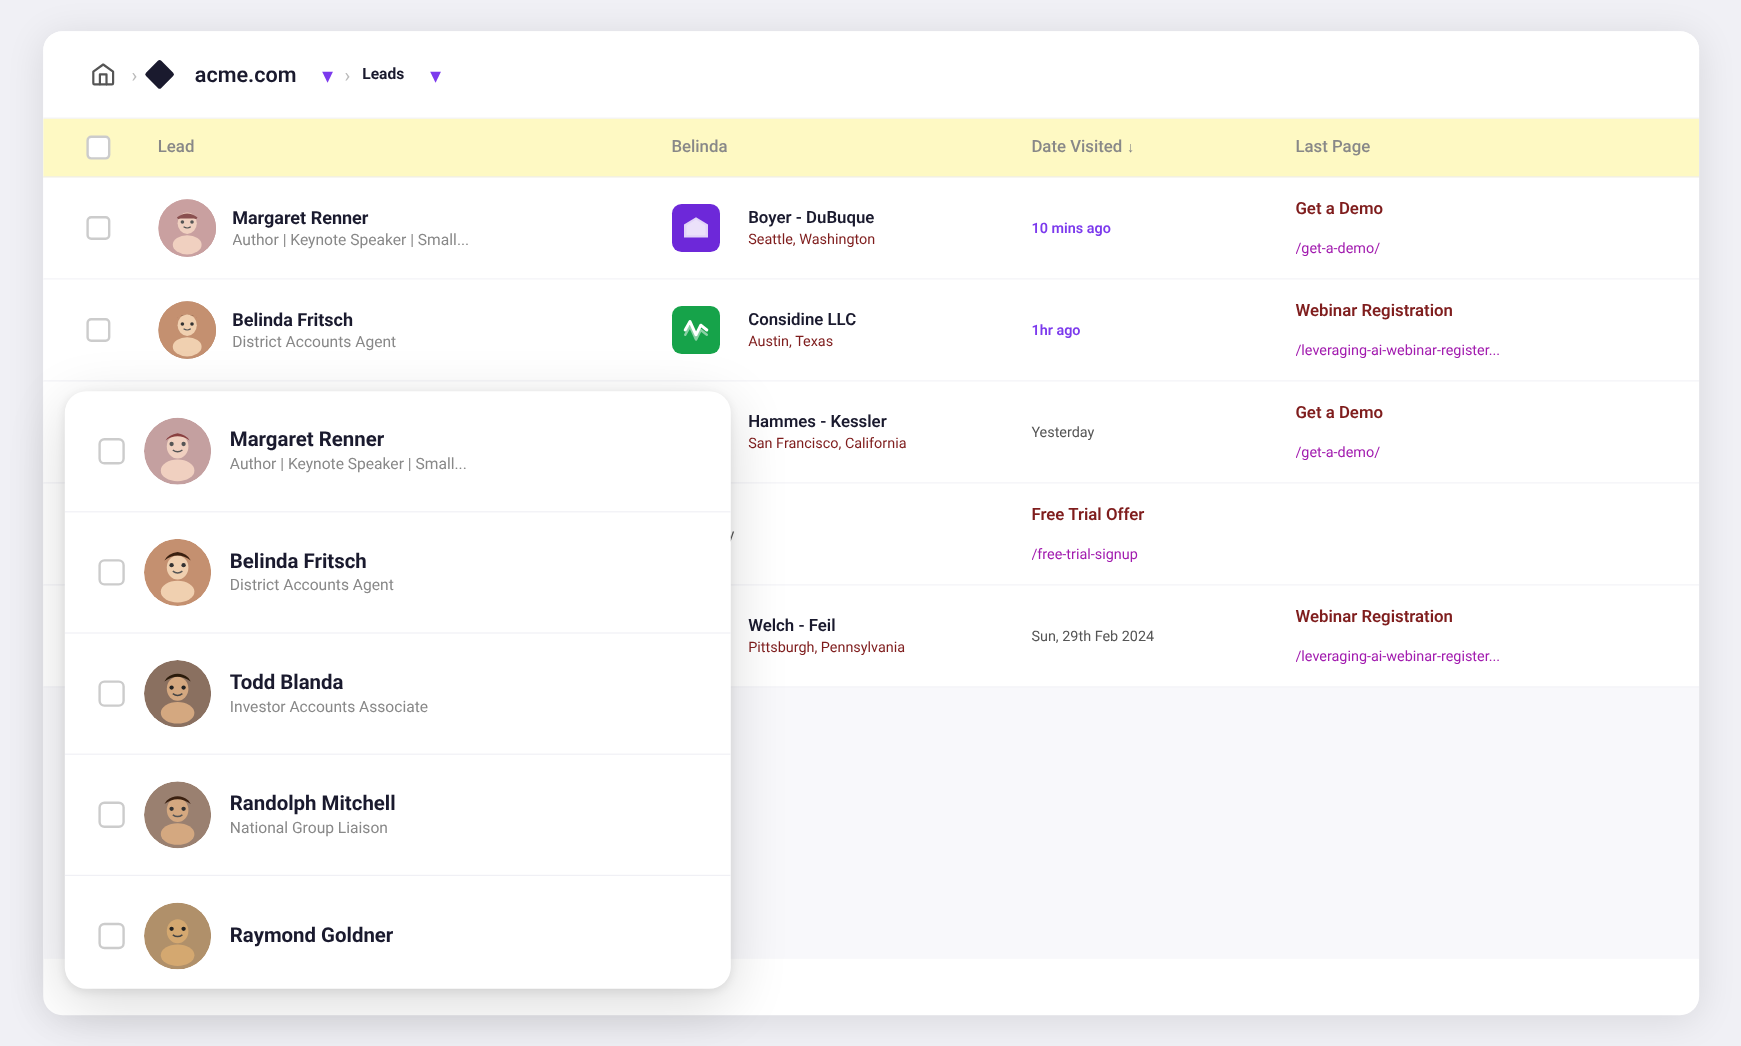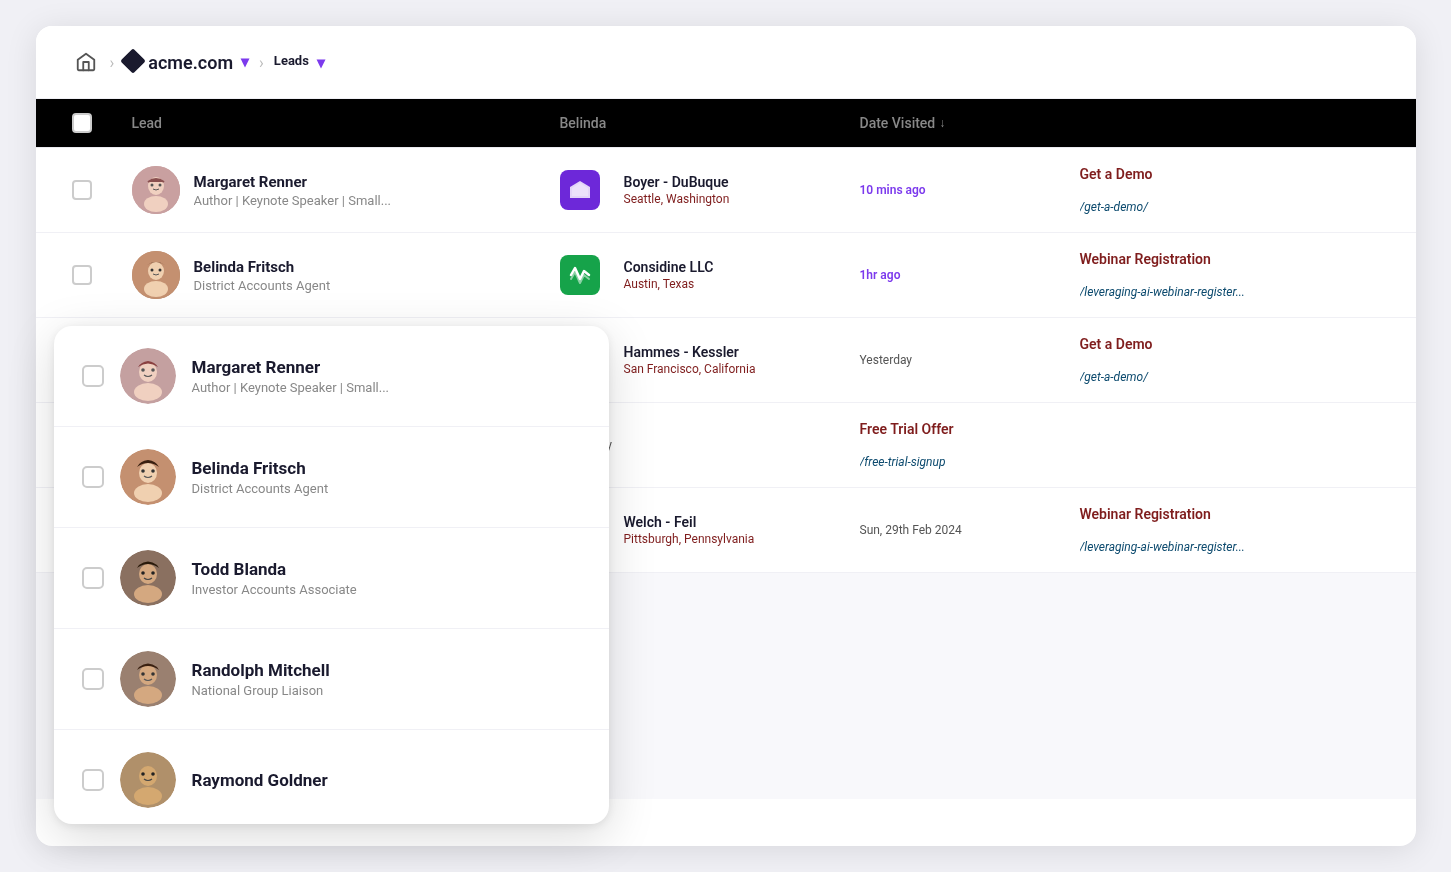--- a/index.html
+++ b/index.html
@@ -50,22 +50,22 @@
       font-size: 18px;
     }
 
     .breadcrumb-sep {
       color: #bbb;
       font-size: 16px;
     }
 
     .breadcrumb-item {
       display: flex;
-      align-items: flex-start;
-      gap: 6px;
+      align-items: center;
+      gap: 20px;
       font-size: 18px;
       font-weight: 600;
       color: #1a1a2e;
     }
 
     .breadcrumb-diamond {
       width: 18px;
       height: 18px;
       background: #1a1a2e;
       transform: rotate(45deg);
@@ -89,21 +89,21 @@
     .table-area {
       padding: 0 0 0 0;
       background: #f8f8fb;
       min-height: 700px;
     }
 
     .table-header {
       display: grid;
       grid-template-columns: 60px 1fr 300px 220px 300px;
       padding: 14px 36px;
-      background: #000000;
+      background: #fef9c3;
       border-bottom: 1px solid #ebebf0;
     }
 
     .table-header-cell {
       font-size: 14px;
       color: #888;
       font-weight: 500;
       display: flex;
       align-items: center;
       gap: 4px;
@@ -213,27 +213,26 @@
     }
 
     .last-page-cell {}
     .last-page-title {
       font-size: 14px;
       font-weight: 600;
       color: #7f1d1d;
     }
     .last-page-url {
       font-size: 12px;
-      color: #0c4a6e;
+      color: #a21caf;
       margin-top: 18px;
       white-space: nowrap;
       overflow: hidden;
       text-overflow: ellipsis;
       max-width: 260px;
-      font-style: italic;
     }
 
     
     .floating-panel {
       position: absolute;
       left: 18px;
       top: 300px;
       width: 555px;
       background: #fff;
       border-radius: 18px;
@@ -331,20 +330,23 @@
         </div>
         <div class="table-header-cell">
           <span>Lead</span>
         </div>
         <div class="table-header-cell">
           <span>Belinda</span>
         </div>
         <div class="table-header-cell">
           <span>Date Visited</span>
           <span class="sort-icon">↓</span>
+        </div>
+        <div class="table-header-cell">
+          <span>Last Page</span>
         </div>
       </div>
 
       <div class="table-row">
         <div>
           <div class="checkbox"></div>
         </div>
         <div class="lead-cell">
           <div class="avatar-placeholder" style="background: linear-gradient(135deg, #d4b0b0 0%, #b08080 100%);">
             <svg class="face-svg" viewBox="0 0 48 48" fill="none">

